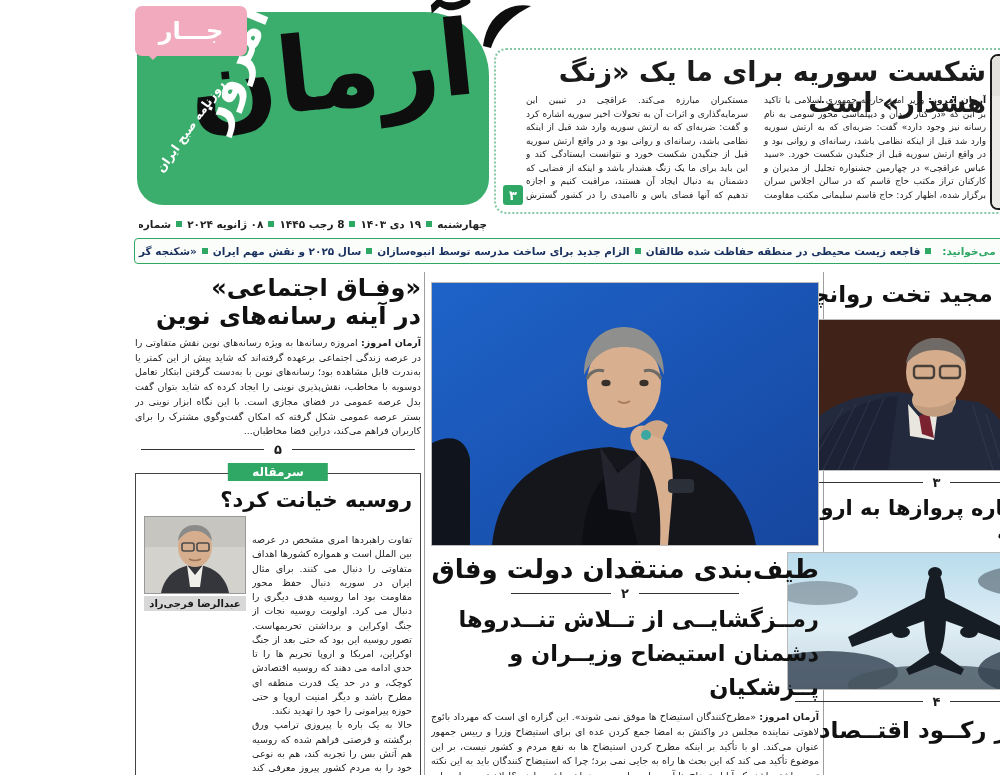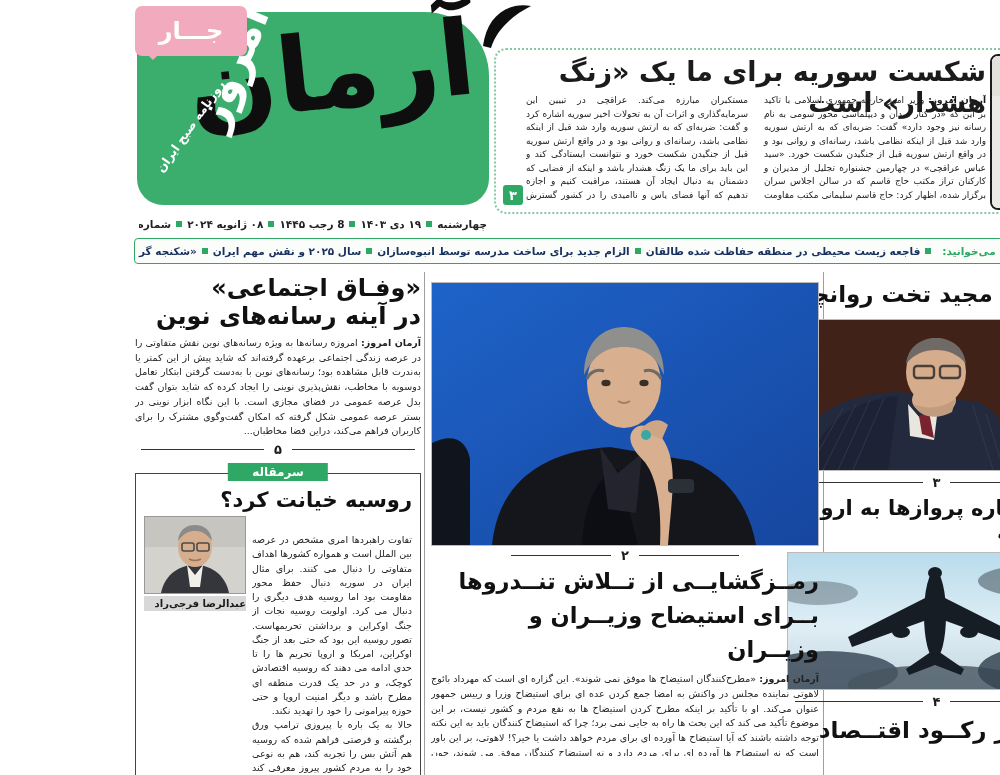--- a/index.html
+++ b/index.html
@@ -76,21 +76,21 @@
   #col-left{left:6px;top:270px;width:286px;height:505px;}
   #l-h1a{font-size:24px;margin-top:4px;}
   #l-h1b{font-size:24px;}
   #l-body{height:102px;margin-top:6px;}
   #editorial{position:relative;margin-top:16px;border:1.5px solid #444;height:316px;padding:14px 8px 4px 8px;box-sizing:border-box;}
   #ed-badge{position:absolute;top:-11px;right:50%;transform:translateX(50%);background:#2fa865;color:#fff;
       font-size:12px;font-weight:bold;padding:2px 24px;}
   #ed-h{font-size:21px;}
   #ed-float{float:left;width:102px;margin:4px 6px 2px 0;}
   #ed-photo{width:100px;height:76px;border:1px solid #999;overflow:hidden;}
-  #ed-author{background:#d8d8d8;font-size:10px;font-weight:bold;text-align:right;padding:2px 0;margin-top:2px;}
+  #ed-author{background:#d8d8d8;font-size:10px;font-weight:bold;text-align:center;padding:2px 0;margin-top:2px;}
   #ed-body{font-size:9.5px;line-height:1.5;text-align:justify;margin-top:21px;overflow:hidden;height:252px;}
 </style>
 </head>
 <body>
 
 <div id="page">
 
   <div id="corner-tab" class="abs">جـــار</div>
 
   <div id="masthead" class="abs">
@@ -243,28 +243,29 @@
         <path d="M155,96 C158,88 166,86 172,88 M212,88 C218,86 226,88 229,96" stroke="#6e6a66" stroke-width="3" fill="none"></path>
         <ellipse cx="174" cy="100" rx="4.6" ry="3.2" fill="#37302a"></ellipse>
         <ellipse cx="212" cy="100" rx="4.6" ry="3.2" fill="#37302a"></ellipse>
         <path d="M186,118 Q192,122 198,118" stroke="#a97e60" stroke-width="2" fill="none"></path>
         <path d="M236,262 C240,210 246,182 232,158 C224,144 210,138 202,146 C194,154 200,166 210,176 C222,188 230,214 228,262 Z" fill="#d8b090"></path>
         <path d="M208,148 C216,136 228,134 236,142 L230,156 Z" fill="#cfa685"></path>
         <rect x="236" y="196" width="26" height="14" rx="4" fill="#2b2f38"></rect>
         <circle cx="214" cy="152" r="5" fill="#3aa7a0"></circle>
       </svg>
     </div>
+    <div id="c-h1" class="hl">طیف‌بندی منتقدان دولت وفاق</div>
     <div class="numdiv" style="margin:2px 80px;">
       <span class="dline"></span>
         <span class="dnum">۲</span>
         <span class="dline"></span>
     </div>
     <div id="c-h2" class="hl">
       <div>رمــزگشایــی از تــلاش تنــدروها</div>
-      <div>بــرای استیضاح وزیــران و وزیــران</div>
+      <div>دشمنان استیضاح وزیــران و پــزشکیان</div>
     </div>
     <div id="c-body" class="bodytxt">
       <b>آرمان امروز:</b>
       <span>«مطرح‌کنندگان استیضاح ها موفق نمی شوند». این گزاره ای است که مهرداد بائوج لاهوتی نماینده مجلس در واکنش به امضا جمع کردن عده ای برای استیضاح وزرا و رییس جمهور عنوان می‌کند. او با تأکید بر اینکه مطرح کردن استیضاح ها به نفع مردم و کشور نیست، بر این موضوع تأکید می کند که این بحث ها راه به جایی نمی برد؛ چرا که استیضاح کنندگان باید به این نکته توجه داشته باشند که آیا استیضاح ها آورده ای برای مردم خواهد داشت یا خیر؟! لاهوتی، بر این باور است که نه استیضاح ها آورده ای برای مردم دارد و نه استیضاح کنندگان موفق می شوند، چون استیضاح آخرین مرحله است و مطرح کردن آن به یکباره...</span>
     </div>
   </div>
 
   <div id="col-left" class="abs">
     <div id="l-h1a" class="hl">«وفـاق اجتماعی»</div>
     <div id="l-h1b" class="hl">در آینه رسانه‌های نوین</div>

